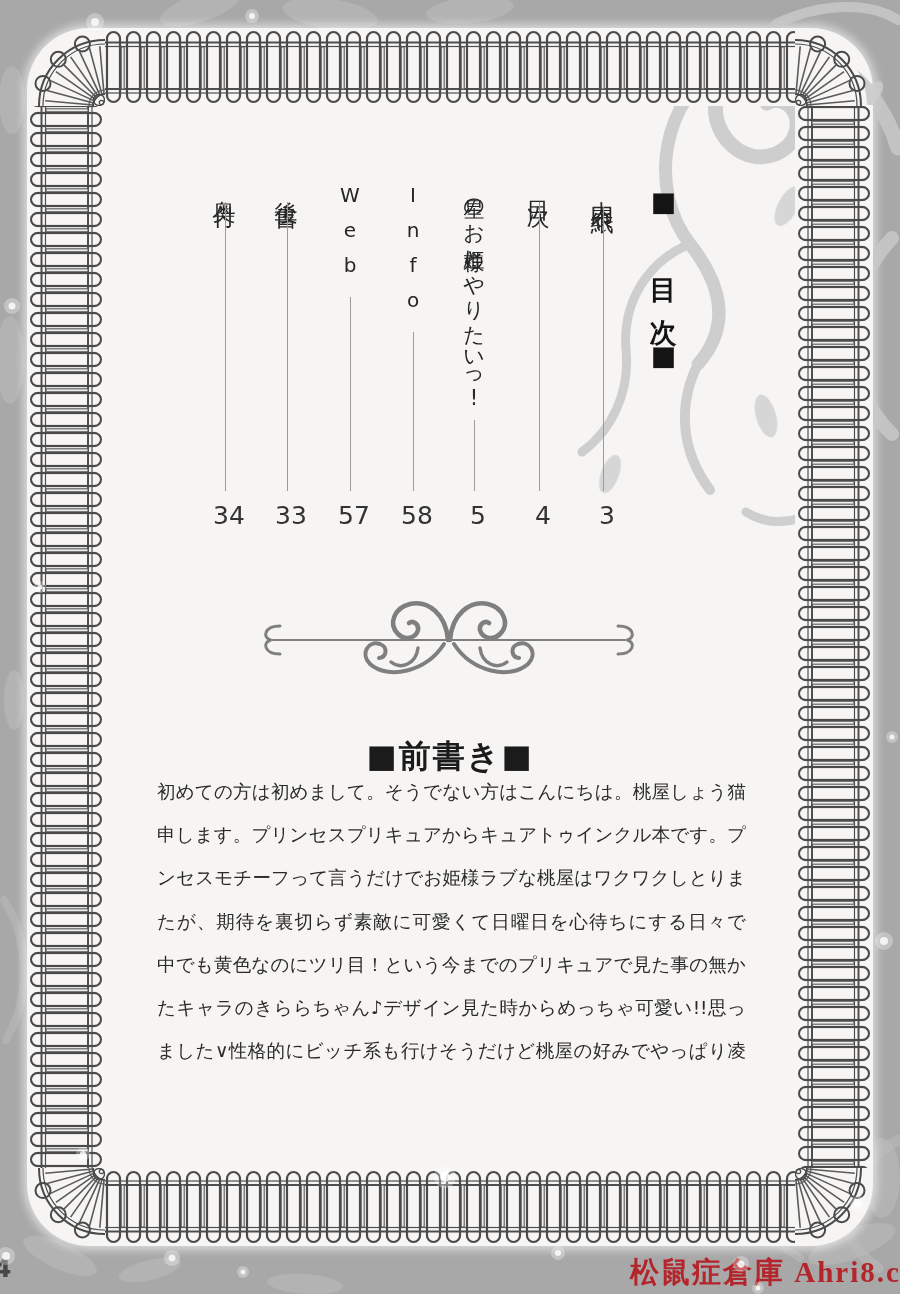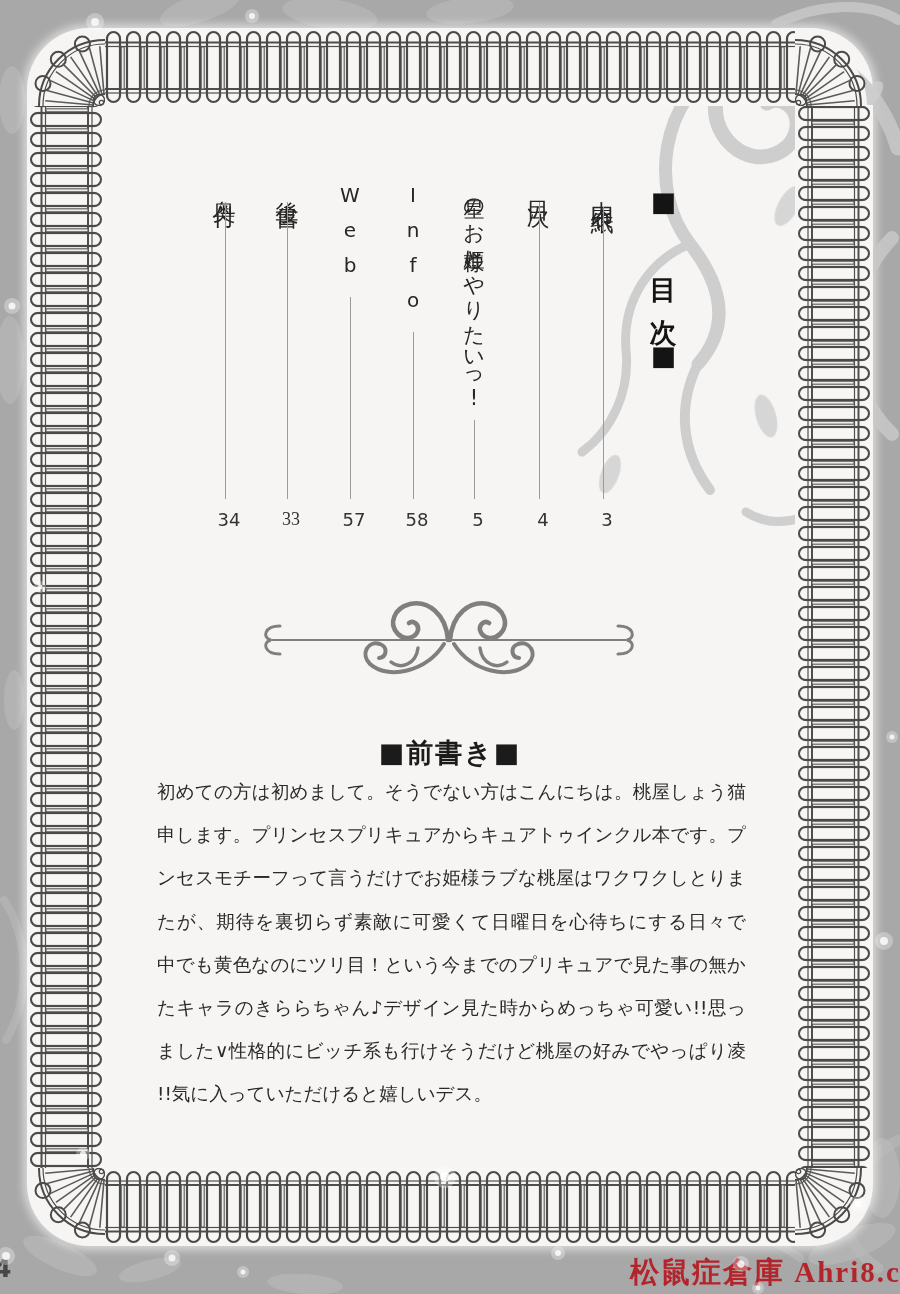--- a/index.html
+++ b/index.html
@@ -34,27 +34,27 @@
   }
   .vcol{
     top:183px;height:347px;width:36px;
     display:flex;flex-direction:column;align-items:center;
   }
   .vlabel{writing-mode:vertical-rl;text-orientation:upright;color:#262626;flex:0 0 auto;}
   .entry-kanji .vlabel{font-size:23px;letter-spacing:5px;}
   .entry-latin .vlabel{font-size:20px;letter-spacing:11px;}
   .entry-title .vlabel{font-size:21px;letter-spacing:1px;}
   .leader{flex:1 1 auto;width:1px;background:#9b9b9b;margin:9px 0 10px;}
-  .pnum{font-size:18px;color:#333;flex:0 0 auto;margin-left:8px;}
+  .pnum{font-size:25px;color:#333;flex:0 0 auto;margin-left:8px;}
   .e0{left:585px;} .e1{left:521px;} .e2{left:456px;} .e3{left:395px;}
-  .e4{left:332px;} .e5{left:269px;font-family:Liberation Serif, serif;} .e6{left:207px;}
+  .e4{left:332px;} .e5{left:269px;} .e6{left:207px;}
   
   .fw-head{
     left:105px;top:735px;width:690px;text-align:center;
-    font-size:27px;font-weight:bold;letter-spacing:2px;color:#1b1b1b;
+    font-size:32px;font-weight:bold;letter-spacing:2px;color:#1b1b1b;
   }
   .fw{left:157px;top:770px;width:589px;}
   .fw-line{
     height:43.2px;line-height:43.2px;font-size:18.5px;color:#2a2a2a;
     text-align:justify;text-align-last:justify;overflow:hidden;
   }
   .fw-line.short{text-align:left;text-align-last:left;}
   
   .pageno{left:-6px;top:1254px;font-size:25px;font-weight:bold;color:#474747;}
   .watermark{
@@ -211,21 +211,20 @@
 
 <div class="abs fw-head">■前書き■</div>
 <div class="abs fw">
   <div class="fw-line">初めての方は初めまして。そうでない方はこんにちは。桃屋しょう猫と</div>
   <div class="fw-line">申します。プリンセスプリキュアからキュアトゥインクル本です。プリ</div>
   <div class="fw-line">ンセスモチーフって言うだけでお姫様ラブな桃屋はワクワクしとりまし</div>
   <div class="fw-line">たが、期待を裏切らず素敵に可愛くて日曜日を心待ちにする日々です。</div>
   <div class="fw-line">中でも黄色なのにツリ目！という今までのプリキュアで見た事の無かっ</div>
   <div class="fw-line">たキャラのきららちゃん♪デザイン見た時からめっちゃ可愛い!!思って</div>
   <div class="fw-line">ました∨性格的にビッチ系も行けそうだけど桃屋の好みでやっぱり凌辱</div>
-  <div class="fw-line short">!!気に入っていただけると嬉しいデス。</div>
 </div>
 
 <div class="abs pageno">4</div>
 <div class="abs watermark">松鼠症倉庫 Ahri8.com</div>
 
 <svg class="abs" style="left:0;top:0;pointer-events:none" width="900" height="1294" viewBox="0 0 900 1294">
   <g fill="#ffffff">
     <g opacity="0.3">
       <circle cx="95" cy="22" r="9"></circle>
         <circle cx="252" cy="16" r="7"></circle>

